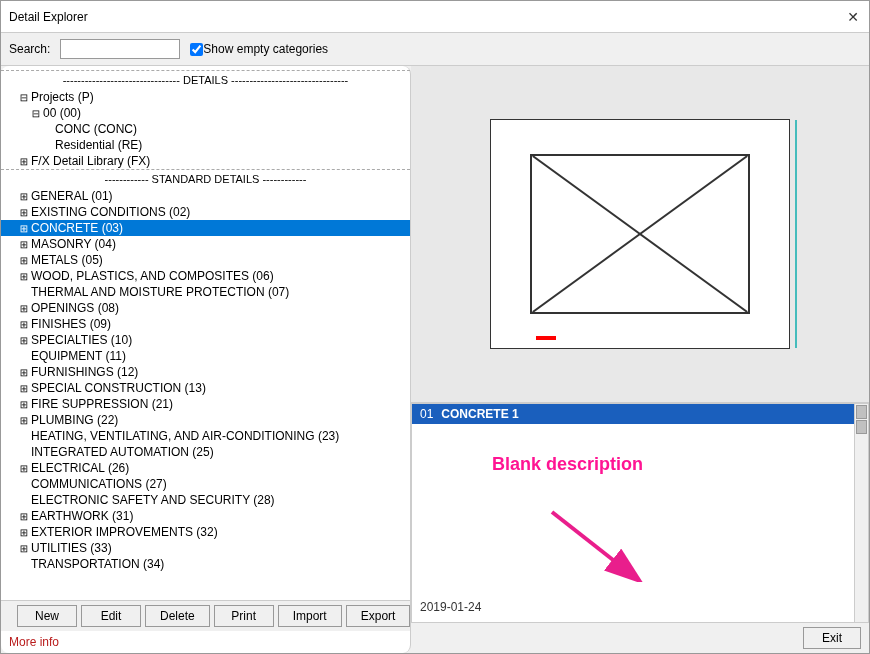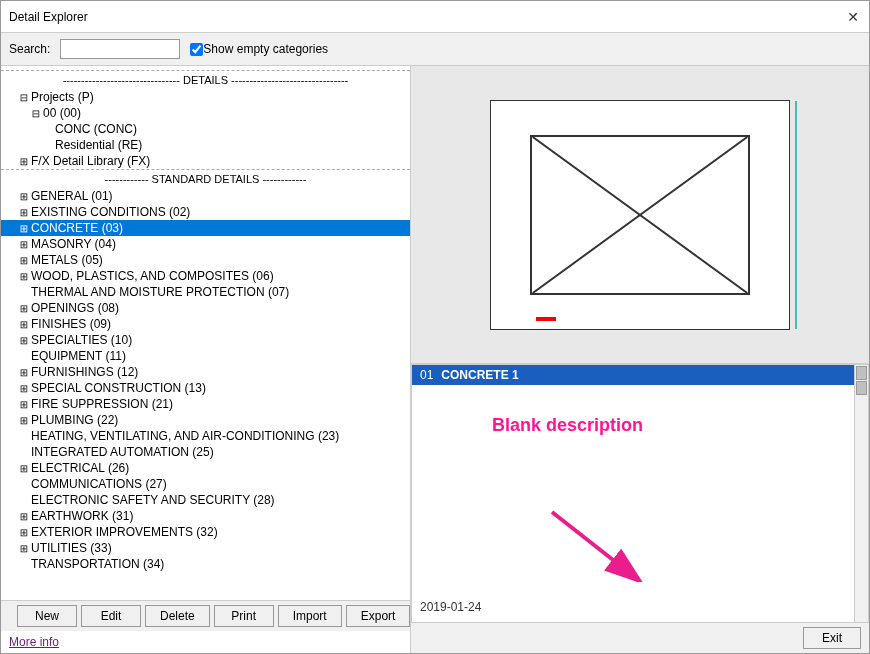--- a/index.html
+++ b/index.html
@@ -76,20 +76,21 @@
       flex: 1;
       overflow: hidden;
     }
     .left-panel {
       width: 410px;
       min-width: 410px;
       border-right: 1px solid #ccc;
       display: flex;
       flex-direction: column;
       background: #fff;
+      border-radius: 8px;
     }
     .tree-container {
       flex: 1;
       overflow-y: scroll;
       overflow-x: hidden;
       padding: 4px 0;
     }
     .tree-container::-webkit-scrollbar {
       width: 14px;
     }
@@ -175,21 +176,21 @@
     }
     .preview-red-mark {
       position: absolute;
       bottom: 8px;
       left: 45px;
       width: 20px;
       height: 4px;
       background: red;
     }
     .detail-panel {
-      height: 259px;
+      height: 220px;
       background: #fff;
       border: 1px solid #ccc;
       margin: 0;
       display: flex;
       flex-direction: column;
       position: relative;
     }
     .detail-header {
       background: #1a5fbd;
       color: white;
@@ -253,22 +254,21 @@
     .btn {
       padding: 3px 14px;
       font-size: 12px;
       background: #f0f0f0;
       border: 1px solid #999;
       cursor: pointer;
       min-width: 60px;
       text-align: center;
     }
     .more-info {
-      color: #701a75;
-      text-decoration: underline;
+      color: #b91c1c;
       cursor: pointer;
       font-size: 12px;
     }
     .exit-area {
       display: flex;
       justify-content: flex-end;
       padding: 4px 8px;
       background: #f0f0f0;
     }
     .btn-exit {

